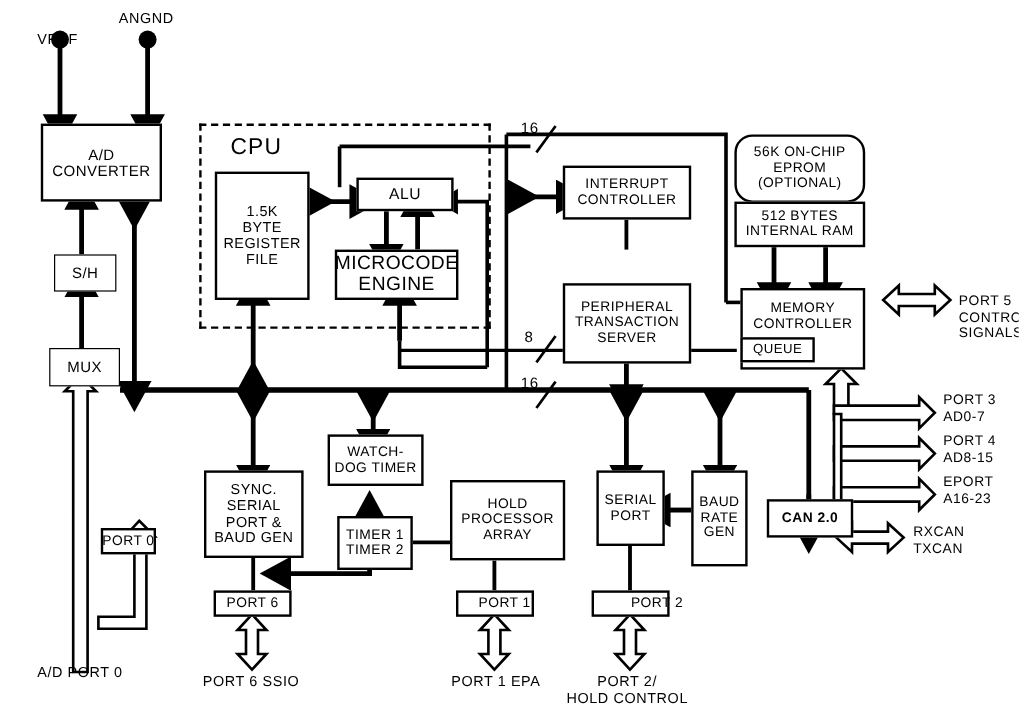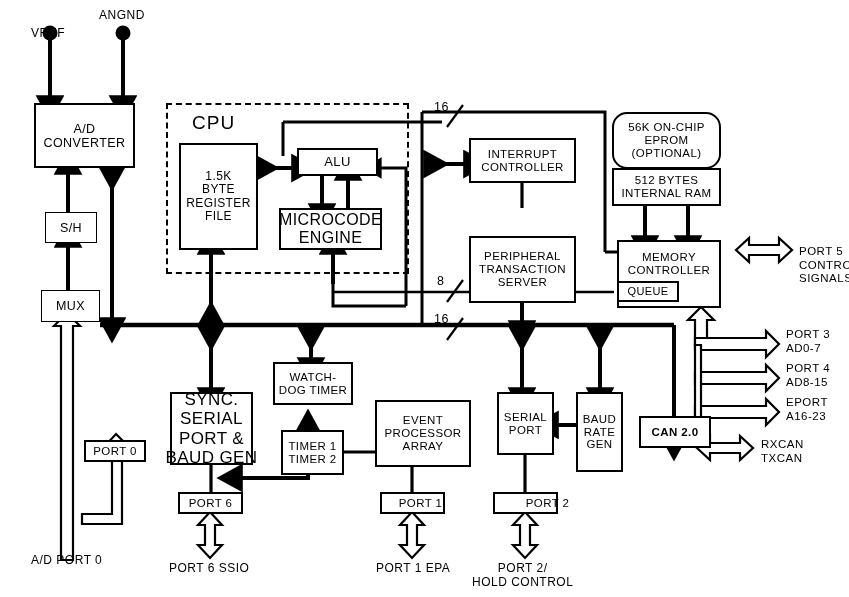--- a/index.html
+++ b/index.html
@@ -161,21 +161,21 @@
   </div>
 
   <div class="blk thin" style="left:45px;top:212px;width:52px;height:31px;font-size:12.5px;">
     <span>S/H</span>
   </div>
 
   <div class="blk thin" style="left:41px;top:290px;width:59px;height:32px;font-size:12.5px;">
     <span>MUX</span>
   </div>
 
-  <div class="blk" style="left:84px;top:440px;width:62px;height:22px;font-size:11.5px;text-align:right;">
+  <div class="blk" style="left:84px;top:440px;width:46px;height:22px;font-size:11.5px;text-align:right;">
     <span>PORT 0</span>
   </div>
 
   <div class="cpuframe" style="left:166px;top:103px;width:243px;height:171px;"></div>
   <div class="lbl" style="left:192px;top:112px;font-size:19px;letter-spacing:1px;">
     <span>CPU</span>
   </div>
 
   <div class="blk" style="left:179px;top:143px;width:79px;height:107px;font-size:12px;">
     <span>1.5K</span>
@@ -222,34 +222,34 @@
 
   <div class="blk" style="left:617px;top:281px;width:62px;height:21px;font-size:11px;">
     <span>QUEUE</span>
   </div>
 
   <div class="blk" style="left:273px;top:362px;width:80px;height:43px;font-size:11.5px;">
     <span>WATCH-</span>
     <span>DOG TIMER</span>
   </div>
 
-  <div class="blk" style="left:170px;top:392px;width:83px;height:73px;font-size:17px;">
+  <div class="blk" style="left:170px;top:392px;width:83px;height:73px;font-size:12px;">
     <span>SYNC.</span>
     <span>SERIAL</span>
     <span>PORT &amp;</span>
     <span>BAUD GEN</span>
   </div>
 
   <div class="blk" style="left:281px;top:430px;width:63px;height:45px;font-size:11.5px;">
     <span>TIMER 1</span>
     <span>TIMER 2</span>
   </div>
 
   <div class="blk" style="left:375px;top:400px;width:96px;height:67px;font-size:11.5px;">
-    <span>EVENT</span>
+    <span>HOLD</span>
     <span>PROCESSOR</span>
     <span>ARRAY</span>
   </div>
 
   <div class="blk" style="left:497px;top:392px;width:57px;height:63px;font-size:11.5px;">
     <span>SERIAL</span>
     <span>PORT</span>
   </div>
 
   <div class="blk" style="left:576px;top:392px;width:47px;height:80px;font-size:11.5px;">

